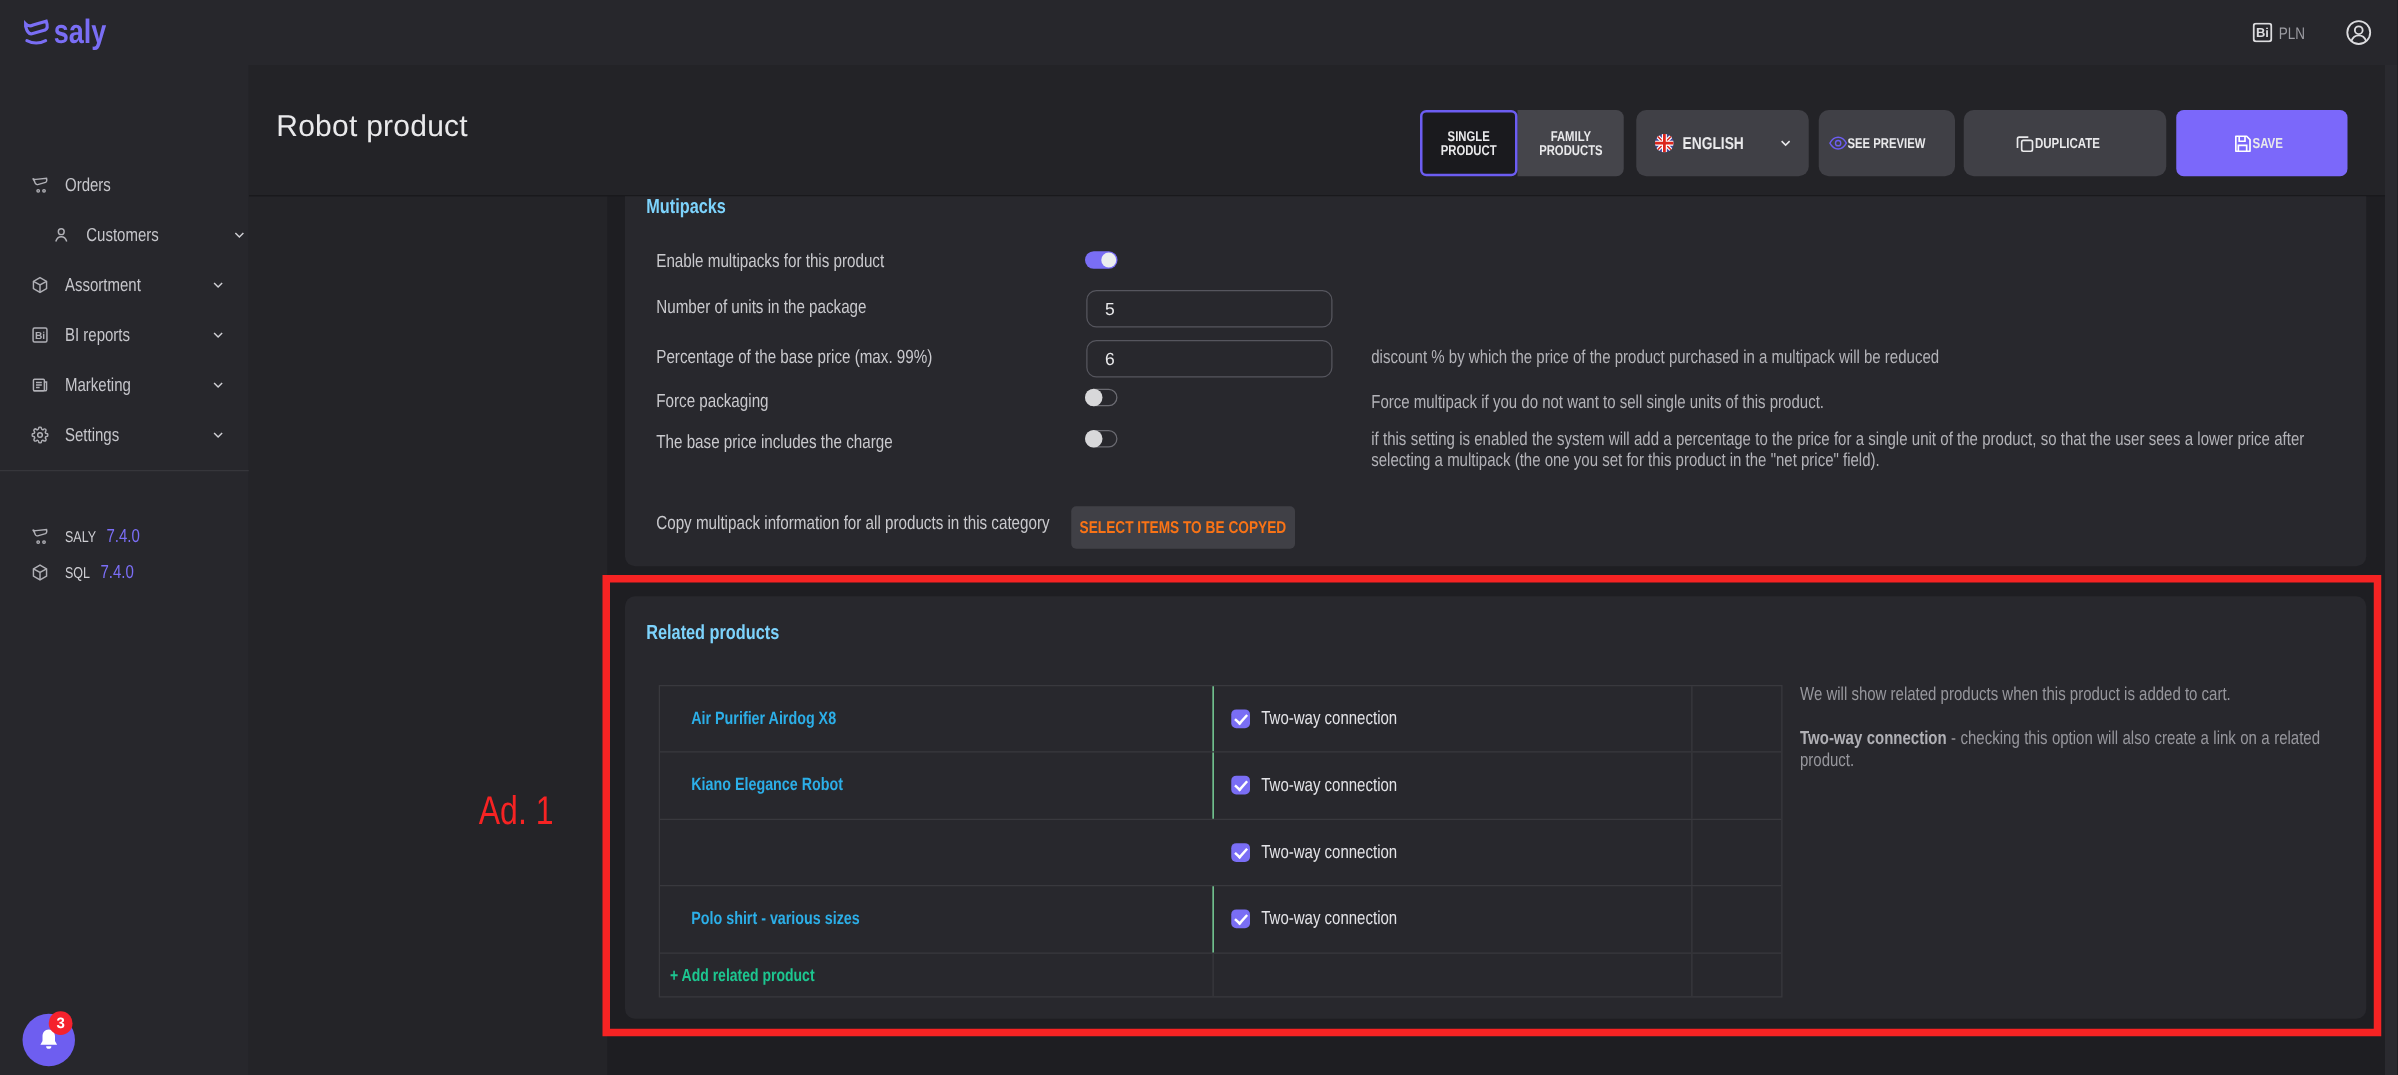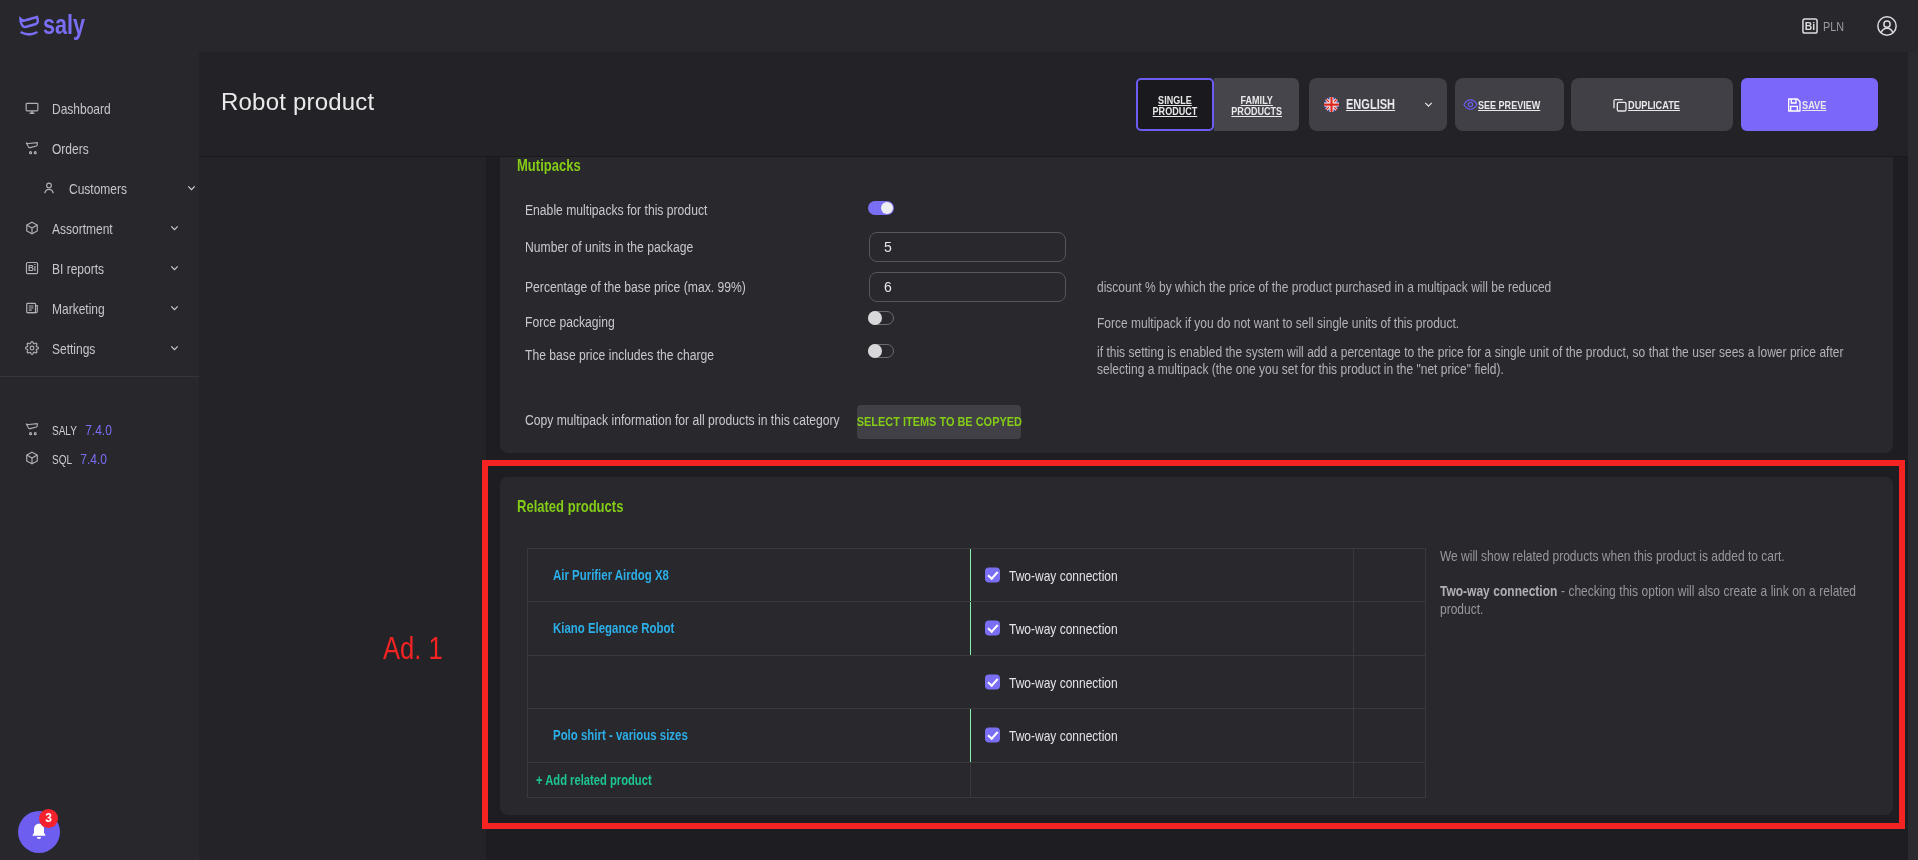--- a/index.html
+++ b/index.html
@@ -18,53 +18,53 @@
   .mi { position:absolute; left:0; width:199px; height:40px; color:#c6c6cb; font-size:15px; z-index:6; }
   .mi .ic { position:absolute; left:25px; top:50%; transform:translateY(-50%); width:14px; height:14px; color:#b0b0b6;}
   .mi .tx { position:absolute; left:52px; top:50%; transform:translateY(-50%) scaleX(.8); transform-origin:0 50%; white-space:nowrap; }
   .mi .ch { position:absolute; left:169px; top:50%; transform:translateY(-50%); width:11px; height:11px; color:#cfcfd4; }
   #sb-div { left:0px; top:376px; width:199px; height:1px; background:#36363b; z-index:6; }
   .ver { color:#7b6ef6; }
 
   
   #header { left:199px; top:52px; width:1719px; height:105px; background:#232327; }
   #title { left:221px; top:88px; font-size:24px; font-weight:500; color:#e9e9eb; letter-spacing:0.2px; }
-  .hbtn { position:absolute; top:78px; height:53px; background:#404046; border-radius:8px; color:#e9e9eb;
-     display:flex; align-items:center; justify-content:center; font-weight:700;text-decoration:underline; }
+  .hbtn { position:absolute; top:88px; height:53px; background:#404046; border-radius:8px; color:#e9e9eb;
+     display:flex; align-items:center; justify-content:center; font-weight:700; }
   #b-single { left:1136px; width:78px; background:#1a1a1e; border:2px solid #6c5df2; border-radius:5px;
      font-size:11.3px; text-align:center; line-height:11.5px; z-index:2; padding-top:3px;}
   #b-family { left:1214px; width:85px; border-radius:0 6px 6px 0; font-size:11.3px; text-align:center; line-height:11.5px; padding-top:3px; background:#45454b; }
   #b-lang { left:1309px; width:138px; font-size:13.8px; justify-content:flex-start; padding-left:15px; }
   #b-preview { left:1455px; width:109px; font-size:11.3px; }
   #b-dup { left:1571px; width:162px; font-size:11.5px; }
   #b-save { left:1741px; width:137px; background:#7b68fa; font-size:11.5px; border-radius:6px; }
 
   
   #leftpanel { left:199px; top:157px; width:287px; height:703px; background:#242428; }
   #formbg { left:486px; top:157px; width:1432px; height:703px; background:#1e1e22; }
   #hdr-line { left:199px; top:156px; width:1719px; height:1px; background:#19191c; }
   #scrollbar { left:1908px; top:52px; width:10px; height:808px; background:#2a2a2f; z-index:6;}
 
   
   .card { position:absolute; left:500px; width:1393px; background:#28282d; }
   #card1 { top:157px; height:296px; border-radius:0 0 8px 8px; }
   #card2 { top:477px; height:338px; border-radius:8px; }
-  .cardtitle { position:absolute; left:16.5px; font-size:16.3px; font-weight:700; color:#84cc16; }
+  .cardtitle { position:absolute; left:16.5px; font-size:16.3px; font-weight:700; color:#7dd3fc; }
 
   .lbl { position:absolute; left:25px; font-size:15.2px; color:#c9c9cd; transform:translateY(-50%) scaleX(.8); transform-origin:0 50%; white-space:nowrap;}
   .toggle { position:absolute; left:368px; width:26px; height:14px; border-radius:7px; }
   .tog-on { background:#7a6ef5; }
   .tog-on .knob { position:absolute; right:1px; top:1px; width:12px; height:12px; border-radius:50%; background:#eceeef; }
   .tog-off { border:1px solid #6b6b72; background:transparent; }
   .tog-off .knob { position:absolute; left:-1px; top:-1px; width:14px; height:14px; border-radius:50%; background:#d8d8da; }
   .inp { position:absolute; left:369px; width:197px; height:30px; border:1px solid #56565e; border-radius:8px;
      color:#e8e8ea; font-size:14px; line-height:28px; padding-left:14px; }
   .help { position:absolute; left:597px; font-size:15px; color:#b3b3b8; transform:translateY(-50%) scaleX(.8); transform-origin:0 50%; white-space:nowrap;}
-  #selbtn { position:absolute; left:357px; top:247.5px; width:164px; height:34px; background:#404046; border-radius:4px;
-     color:#84cc16; font-size:13.7px; font-weight:700; display:flex; align-items:center; justify-content:center; }
+  #selbtn { position:absolute; left:357px; top:247.5px; width:179px; height:34px; background:#404046; border-radius:4px;
+     color:#f97316; font-size:13.7px; font-weight:700; display:flex; align-items:center; justify-content:center; }
 
   
   #rtable { position:absolute; left:26.5px; top:70.5px; width:899px; height:250px; border:1px solid #39393e; }
   .rrow { position:absolute; left:0; width:897px; border-bottom:1px solid #39393e; height:53.5px; }
   .c1 { position:absolute; left:0; top:0; bottom:0; width:443.5px; border-right:1px solid #86efac; }
   .c2 { position:absolute; left:443.5px; top:0; bottom:0; width:383px; border-right:1px solid #39393e; }
   .plink { position:absolute; left:25.5px; top:50%; transform:translateY(-50%) scaleX(.8); transform-origin:0 50%; white-space:nowrap; color:#2cafe8; font-weight:700; font-size:14.3px; }
   .cbx { position:absolute; left:14px; top:50%; transform:translateY(-50%); width:15px; height:15px; border-radius:4px;
      background:#7a6ef5; }
   .cbx::after { content:""; position:absolute; left:4.9px; top:2px; width:4.2px; height:7.6px;
@@ -107,27 +107,20 @@
   </div>
   <div class="abs" style="left:1823px; top:19px; color:#9c9ca2; font-size:13.5px; z-index:7;"><span class="t">PLN</span></div>
   <div class="abs" style="left:1876px; top:15px; z-index:7;">
     <svg width="22" height="22" viewBox="0 0 24 24" fill="none" stroke="#dcdcdf" stroke-width="1.6">
       <circle cx="12" cy="12" r="10"></circle>
         <circle cx="12" cy="10" r="3.4"></circle>
         <path d="M5.5 19.5 C7 15.6,10 14.5,12 14.5 C14 14.5,17 15.6,18.5 19.5"></path>
     </svg>
   </div>
 
-  <div class="mi" style="top:88px;">
-    <svg class="ic" viewBox="0 0 24 24" fill="none" stroke="currentColor" stroke-width="2">
-        <rect x="2" y="4" width="20" height="13" rx="1.5"></rect>
-        <path d="M12 17 v3 M8 21 h8" stroke-width="2.4"></path>
-      </svg>
-    <span class="tx">Dashboard</span>
-  </div>
   <div class="mi" style="top:128px;">
     <svg class="ic" viewBox="0 0 24 24" fill="none" stroke="currentColor" stroke-width="1.9">
         <circle cx="9.5" cy="20" r="1.7"></circle>
         <circle cx="17.5" cy="20" r="1.7"></circle>
         <path d="M2 3 c1.5 1.5,3 1.6,4.5 1.2 L21 2.7 c0.8 3,0.3 4.8,-1.5 5.8 L8.8 11.4 C6.8 11.9,5.3 10,4.5 7 Z"></path>
       </svg>
     <span class="tx">Orders</span>
   </div>
   <div class="mi" style="top:168px;margin-left:17px;">
     <svg class="ic" viewBox="0 0 24 24" fill="none" stroke="currentColor" stroke-width="2">

